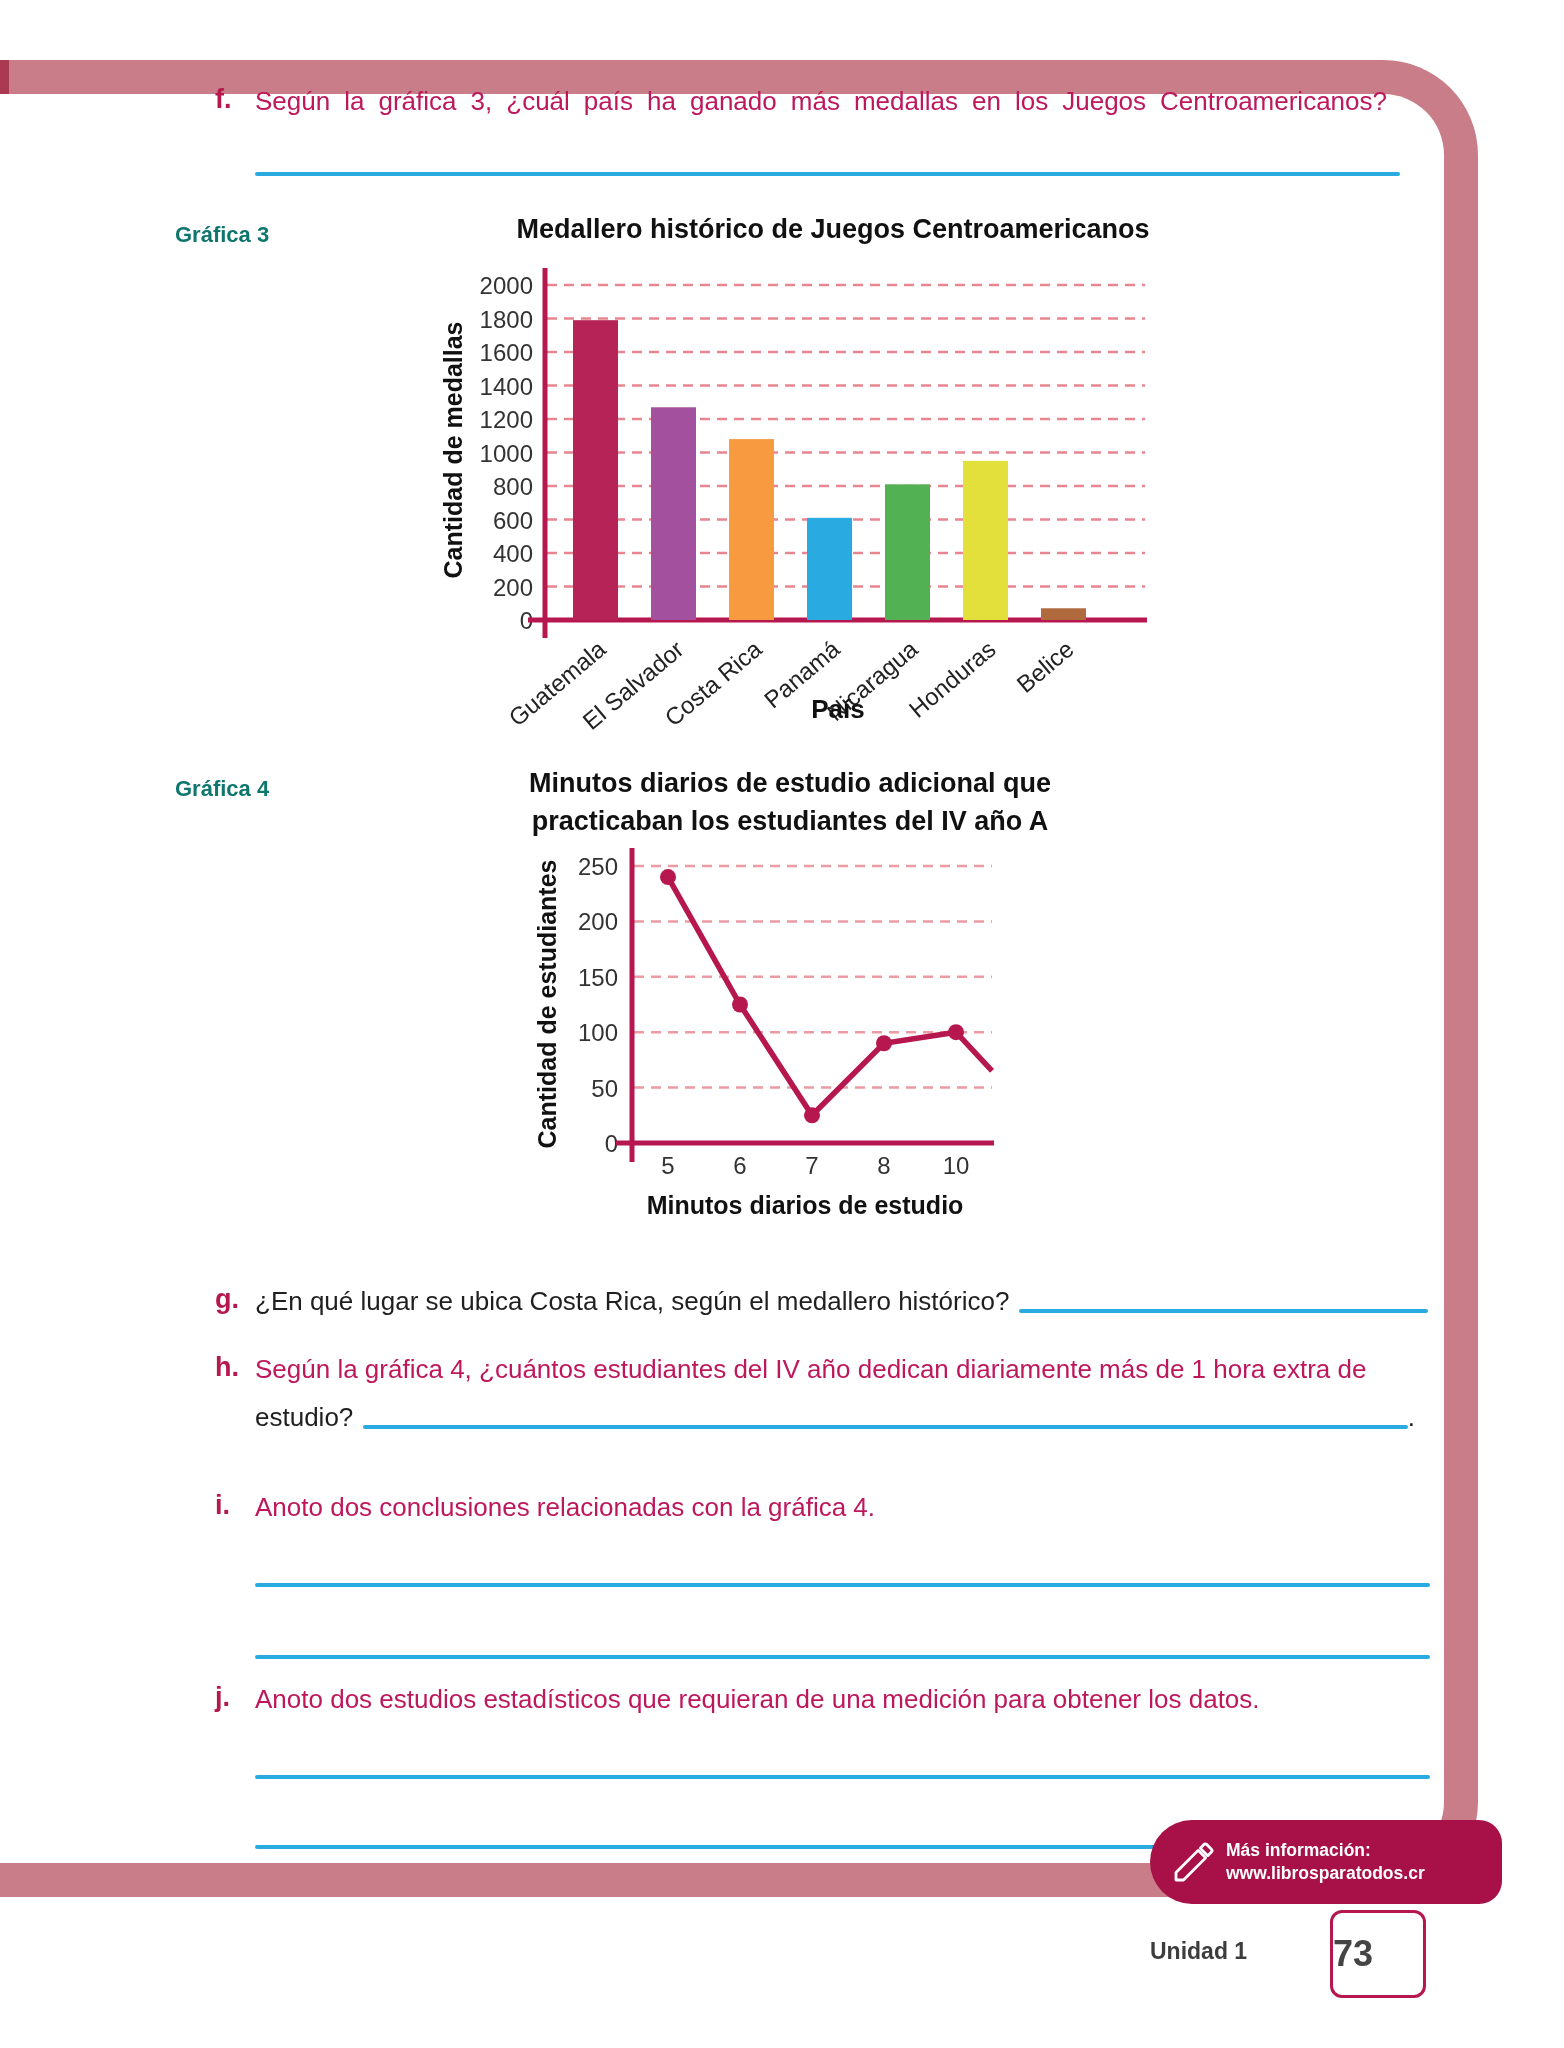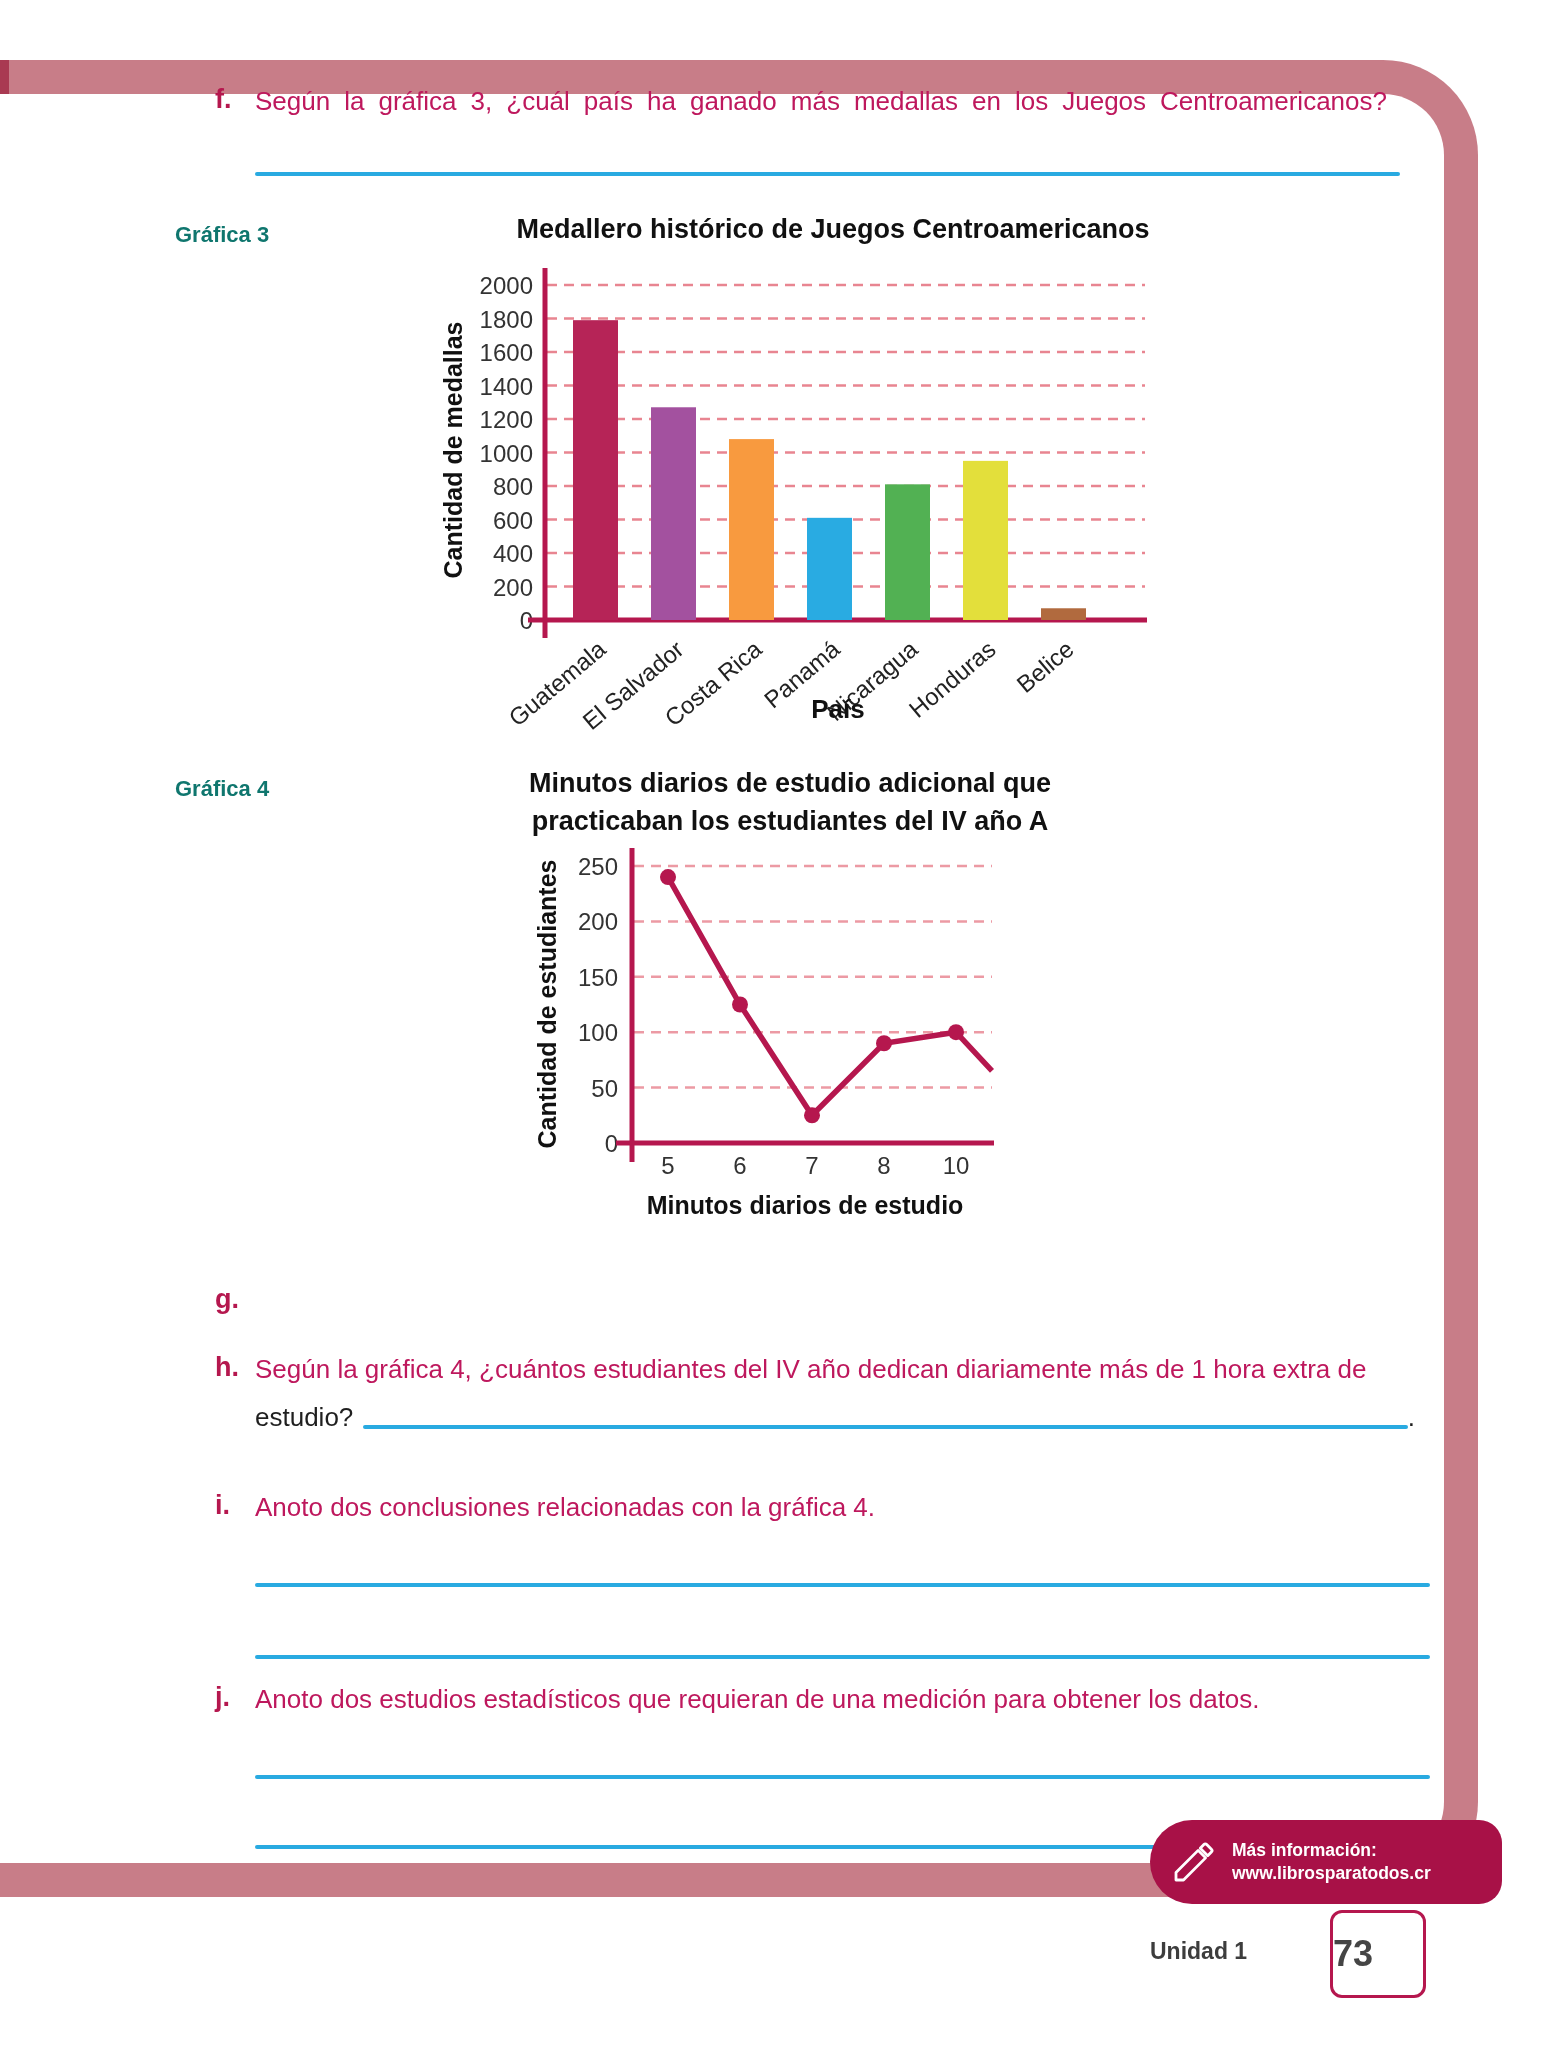--- a/index.html
+++ b/index.html
@@ -16,21 +16,21 @@
   .qlabel{position:absolute;font-weight:bold;color:#b5174e;font-size:27px;width:34px;text-align:left;}
   .qtext{position:absolute;font-size:26px;color:#be185d;line-height:34px;}
   .nowrap{white-space:nowrap;}
   .justify{text-align:justify;text-align-last:justify;}
   .line-abs{position:absolute;height:4px;background:#29aae1;border-radius:2px;}
   .qrow{position:absolute;display:flex;align-items:flex-end;font-size:26px;color:#1f1f1f;line-height:34px;}
   .qrow .fill{flex:1;border-bottom:4px solid #29aae1;margin:0 0 5px 10px;border-radius:2px;}
   .gtitle{position:absolute;font-weight:bold;color:#0f766e;font-size:22px;}
   .badge{
     position:absolute;left:1150px;top:1820px;width:352px;height:84px;background:#a81147;
-    border-radius:44px 24px 24px 44px;display:flex;align-items:center;padding-left:20px;gap:14px;
+    border-radius:44px 24px 24px 44px;display:flex;align-items:center;padding-left:20px;gap:8px;
     box-sizing:border-box;
   }
   .badge-text{color:#ffffff;font-size:17.5px;font-weight:bold;line-height:1.3;}
   .footer-unit{position:absolute;left:1150px;top:1938px;width:165px;text-align:left;
     font-size:23px;font-weight:bold;color:#3d3d3d;}
   .page-num-box{
     position:absolute;left:1330px;top:1910px;width:90px;height:82px;
     border:3px solid #b5174e;border-radius:12px;background:#ffffff;
     display:flex;align-items:center;justify-content:flex-start;
     font-size:36px;font-weight:bold;color:#454545;
@@ -135,20 +135,24 @@
         <text x="270" y="412" text-anchor="middle" font-size="24" fill="#333">6</text>
         <text x="342" y="412" text-anchor="middle" font-size="24" fill="#333">7</text>
         <text x="414" y="412" text-anchor="middle" font-size="24" fill="#333">8</text>
         <text x="486" y="412" text-anchor="middle" font-size="24" fill="#333">10</text>
       </g>
       <text x="86" y="242" text-anchor="middle" font-size="25" font-weight="bold" fill="#111" transform="rotate(-90 86 242)">Cantidad de estudiantes</text>
       <text x="335" y="452" text-anchor="middle" font-size="25" font-weight="bold" fill="#111">Minutos diarios de estudio</text>
     </svg>
 
   <div class="qlabel" style="left:215px;top:1284px;">g.</div>
+  <div class="qrow" style="left:255px;top:1284px;width:1173px;">
+    <span class="nowrap">¿En qué lugar se ubica Costa Rica, según el medallero histórico?</span>
+    <span class="fill"></span>
+  </div>
 
   <div class="qlabel" style="left:215px;top:1352px;">h.</div>
   <div class="qtext nowrap" style="left:255px;top:1352px;">Según la gráfica 4, ¿cuántos estudiantes del IV año dedican diariamente más de 1 hora extra de</div>
   <div class="qrow" style="left:255px;top:1400px;width:1160px;">
     <span class="nowrap">estudio?</span>
     <span class="fill"></span>
     <span>.</span>
   </div>
 
   <div class="qlabel" style="left:215px;top:1490px;">i.</div>

